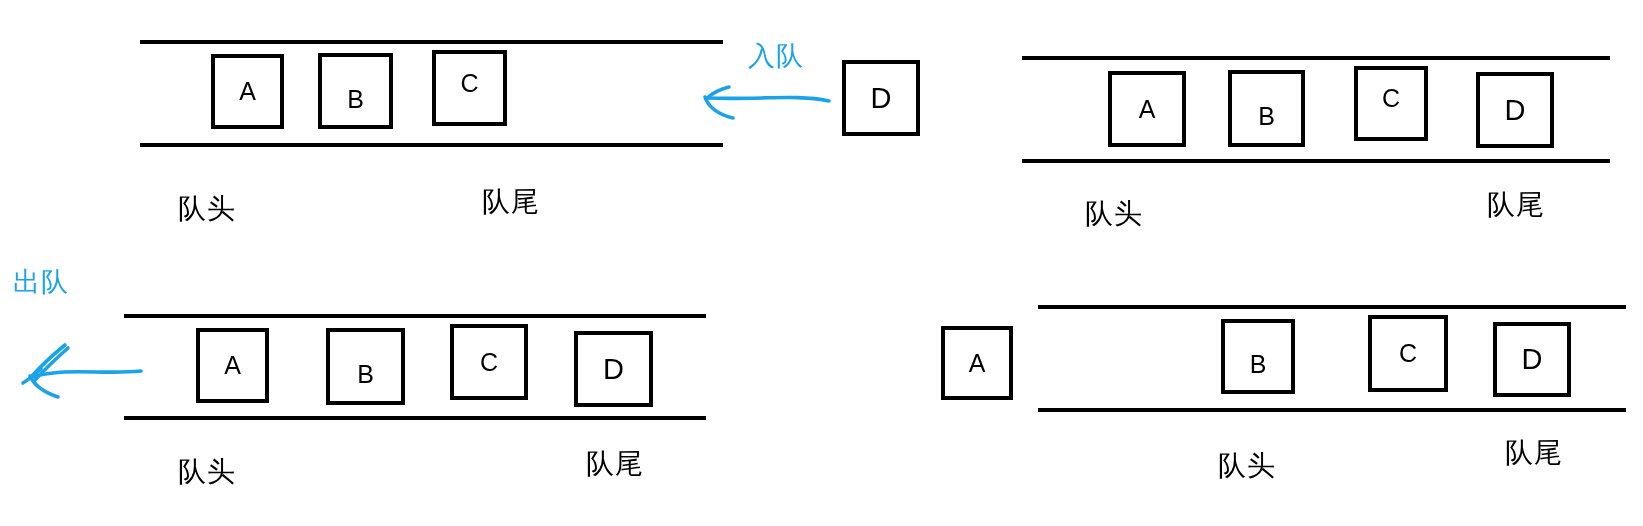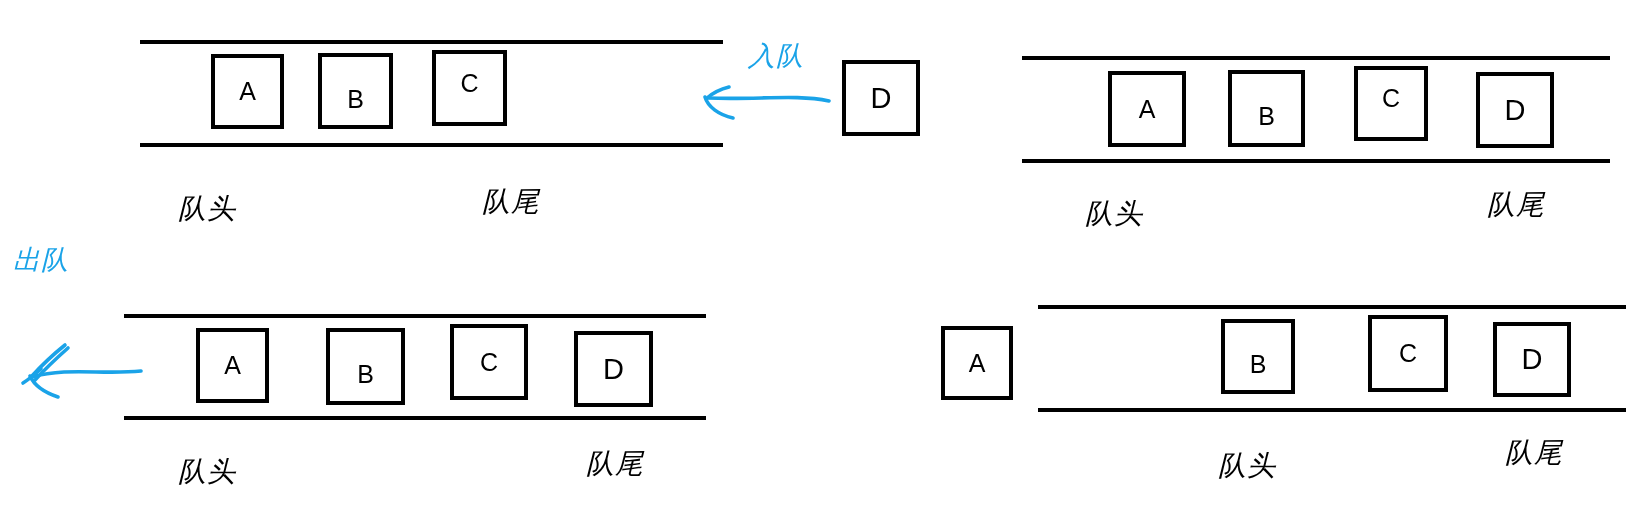--- a/index.html
+++ b/index.html
@@ -14,21 +14,21 @@
   }
   .qletter{
     font-size:25px;color:var(--ink,#000);line-height:1;
     font-family:"Liberation Sans",sans-serif;
   }
   .qletter.lg{font-size:29px;}
   .off-down{transform:translateY(8px);}
   .off-up{transform:translateY(-5px);}
   .cn-label{
     position:absolute;font-size:28px;color:var(--ink,#000);line-height:1.15;
-    font-family:"DejaVu Sans",sans-serif;white-space:nowrap;letter-spacing:1px;font-style:italic;
+    font-family:"DejaVu Sans",sans-serif;white-space:nowrap;letter-spacing:1px;
   }
   .cn-label.blue{color:var(--accent,#1AA3E8);font-size:27px;}
   svg.arrows{position:absolute;left:0;top:0;pointer-events:none;}
   svg.arrows path{fill:none;stroke:var(--accent,#1AA3E8);stroke-width:3.6;stroke-linecap:round;}
 </style>
 </head>
 <body>
 
 <div class="canvas">
 
@@ -80,21 +80,21 @@
   <div class="qbox" style="left:1354px;top:66px;width:74px;height:75px">
     <span class="qletter off-up">C</span>
   </div>
   <div class="qbox" style="left:1476px;top:72px;width:78px;height:76px">
     <span class="qletter lg">D</span>
   </div>
 
   <div class="cn-label" style="left:1085px;top:198px">队头</div>
   <div class="cn-label" style="left:1487px;top:189px">队尾</div>
 
-  <div class="cn-label blue" style="left:13px;top:244px">出队</div>
+  <div class="cn-label blue" style="left:13px;top:266px">出队</div>
 
   <div class="rail" style="left:124px;top:314px;width:582px"></div>
   <div class="rail" style="left:124px;top:416px;width:582px"></div>
 
   <div class="qbox" style="left:196px;top:328px;width:73px;height:75px">
     <span class="qletter">A</span>
   </div>
   <div class="qbox" style="left:326px;top:328px;width:79px;height:77px">
     <span class="qletter off-down">B</span>
   </div>

